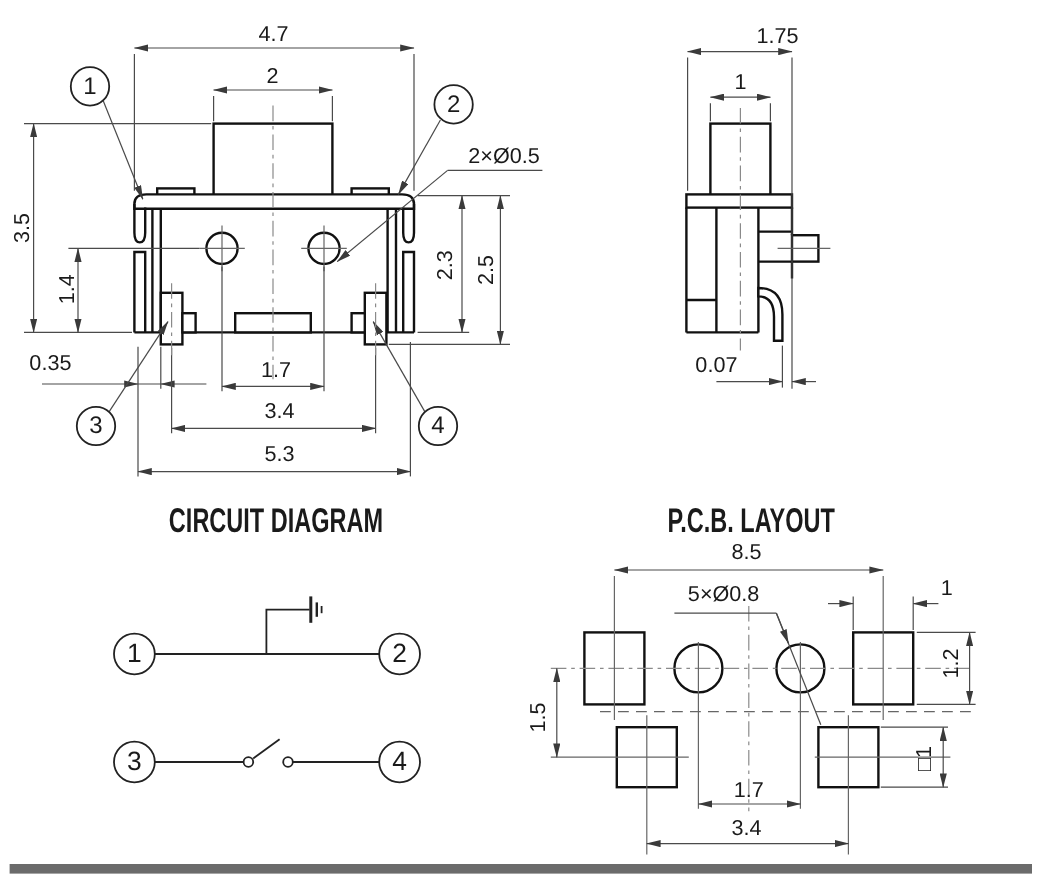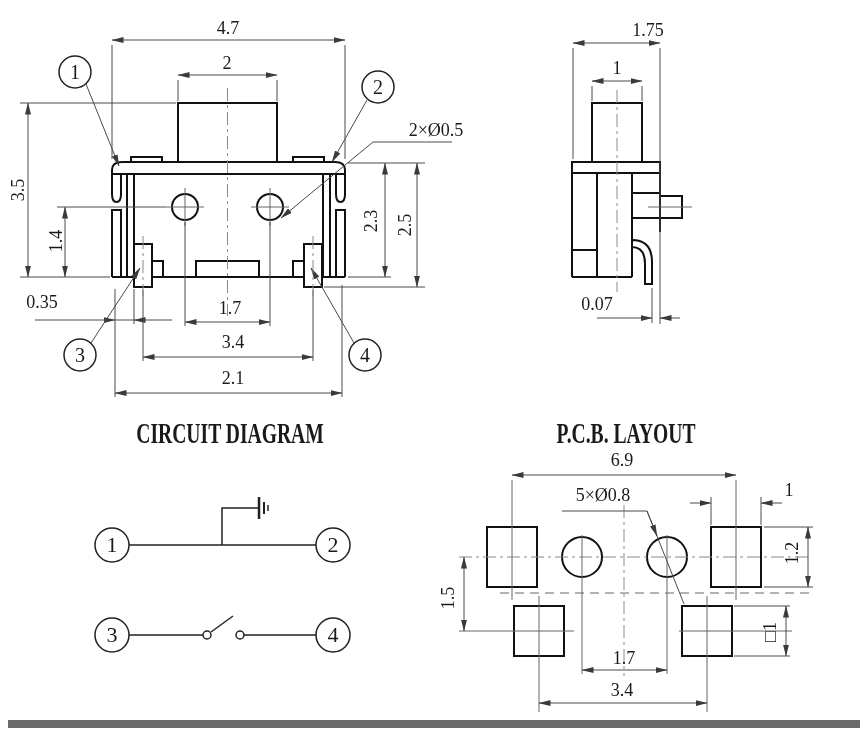--- a/index.html
+++ b/index.html
@@ -1,18 +1,18 @@
 <!DOCTYPE html>
 <html><head>
 <meta charset="utf-8">
 <style>
   html,body { margin:0; padding:0; background:#fff; }
   #stage {
     position:relative; width:868px; height:733px; background:#fff;
-    font-family:Liberation Serif, serif; overflow:hidden;
+    font-family:Liberation Sans, sans-serif; overflow:hidden;
   }
   #linework { position:absolute; left:0; top:0; }
   .obj   { stroke:#111; stroke-width:2; fill:none; }
   .objf  { stroke:#111; stroke-width:2; fill:#fff; }
   .dim   { stroke:#4a4a4a; stroke-width:1; fill:none; }
   .thin  { stroke:#666; stroke-width:1; fill:none; }
   .cl    { stroke:#8a8a8a; stroke-width:1; fill:none; stroke-dasharray:13 4 3 4; }
   .dash  { stroke:#666; stroke-width:1; fill:none; stroke-dasharray:9 6; }
   .wire  { stroke:#222; stroke-width:1.5; fill:none; }
   .callout { stroke:#222; stroke-width:1.5; fill:#fff; }
@@ -163,41 +163,41 @@
     </g>
   </svg>
 
   <span class="lbl" style="left:228px;top:28px">4.7</span>
   <span class="lbl" style="left:227px;top:63px">2</span>
   <span class="lbl rot" style="left:18px;top:190px">3.5</span>
   <span class="lbl rot" style="left:56px;top:241px">1.4</span>
   <span class="lbl" style="left:42px;top:302px">0.35</span>
   <span class="lbl" style="left:230px;top:308px">1.7</span>
   <span class="lbl" style="left:233px;top:342px">3.4</span>
-  <span class="lbl" style="left:233px;top:378px">2.1</span>
+  <span class="lbl" style="left:233px;top:378px">5.3</span>
   <span class="lbl rot" style="left:371px;top:221px">2.3</span>
   <span class="lbl rot" style="left:405px;top:225px">2.5</span>
-  <span class="lbl" style="left:436px;top:130px">2×Ø0.5</span>
+  <span class="lbl" style="left:420px;top:130px">2×Ø0.5</span>
   <span class="lbl cnum" style="left:75px;top:72px">1</span>
   <span class="lbl cnum" style="left:378px;top:87px">2</span>
   <span class="lbl cnum" style="left:80px;top:355px">3</span>
   <span class="lbl cnum" style="left:365px;top:355px">4</span>
 
   <span class="lbl" style="left:648px;top:30px">1.75</span>
   <span class="lbl" style="left:617px;top:68px">1</span>
   <span class="lbl" style="left:597px;top:304px">0.07</span>
 
   <span class="lbl sec-title" style="left:230px;top:434px">CIRCUIT DIAGRAM</span>
   <span class="lbl tnum" style="left:112px;top:545px">1</span>
   <span class="lbl tnum" style="left:333px;top:545px">2</span>
   <span class="lbl tnum" style="left:112px;top:635px">3</span>
   <span class="lbl tnum" style="left:333px;top:635px">4</span>
 
   <span class="lbl sec-title" style="left:626px;top:434px">P.C.B. LAYOUT</span>
-  <span class="lbl" style="left:622px;top:460px">6.9</span>
+  <span class="lbl" style="left:622px;top:460px">8.5</span>
   <span class="lbl" style="left:603px;top:495px">5×Ø0.8</span>
   <span class="lbl" style="left:789px;top:490px">1</span>
   <span class="lbl rot" style="left:792px;top:553px">1.2</span>
   <span class="lbl rot" style="left:448px;top:598px">1.5</span>
   <span class="lbl" style="left:624px;top:658px">1.7</span>
   <span class="lbl" style="left:622px;top:690px">3.4</span>
   <span class="lbl rot" style="left:770px;top:632px">□1</span>
 
   <div id="footer-bar"></div>
 </div>

